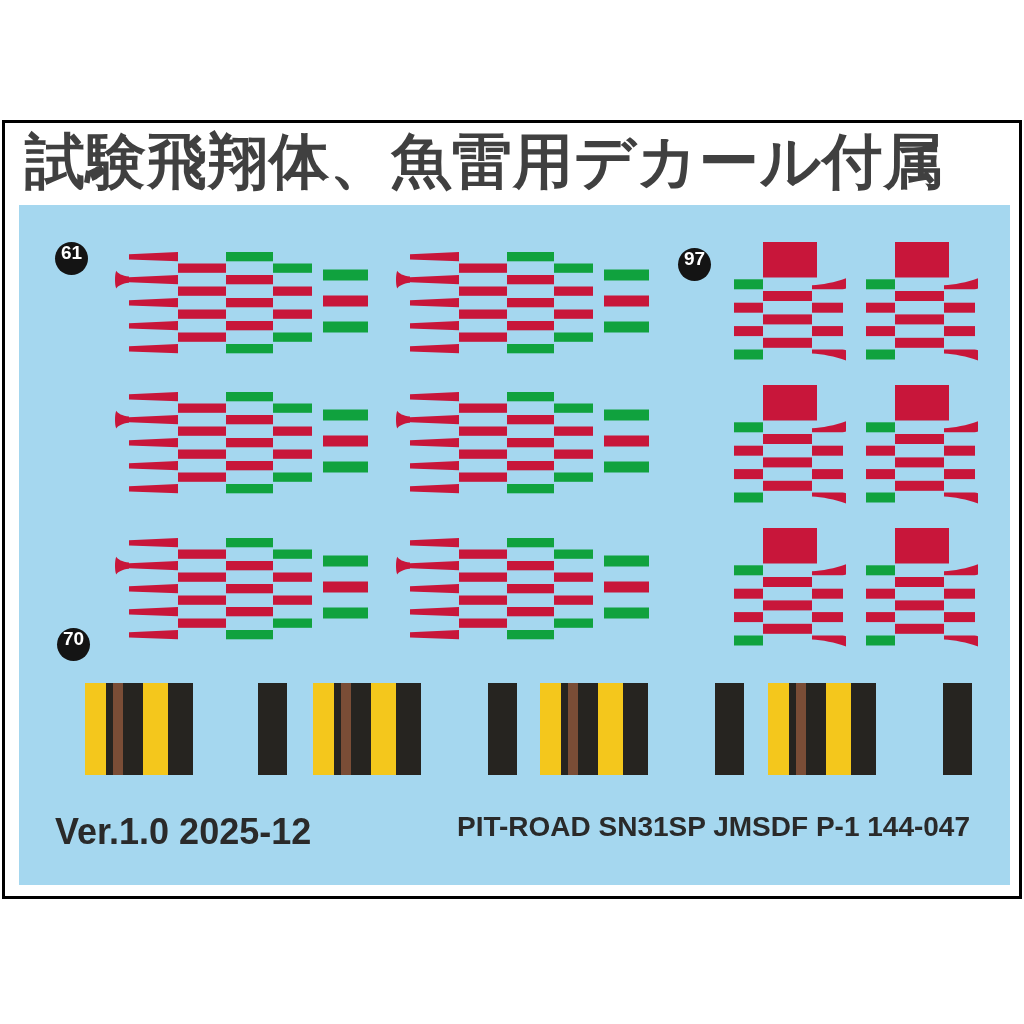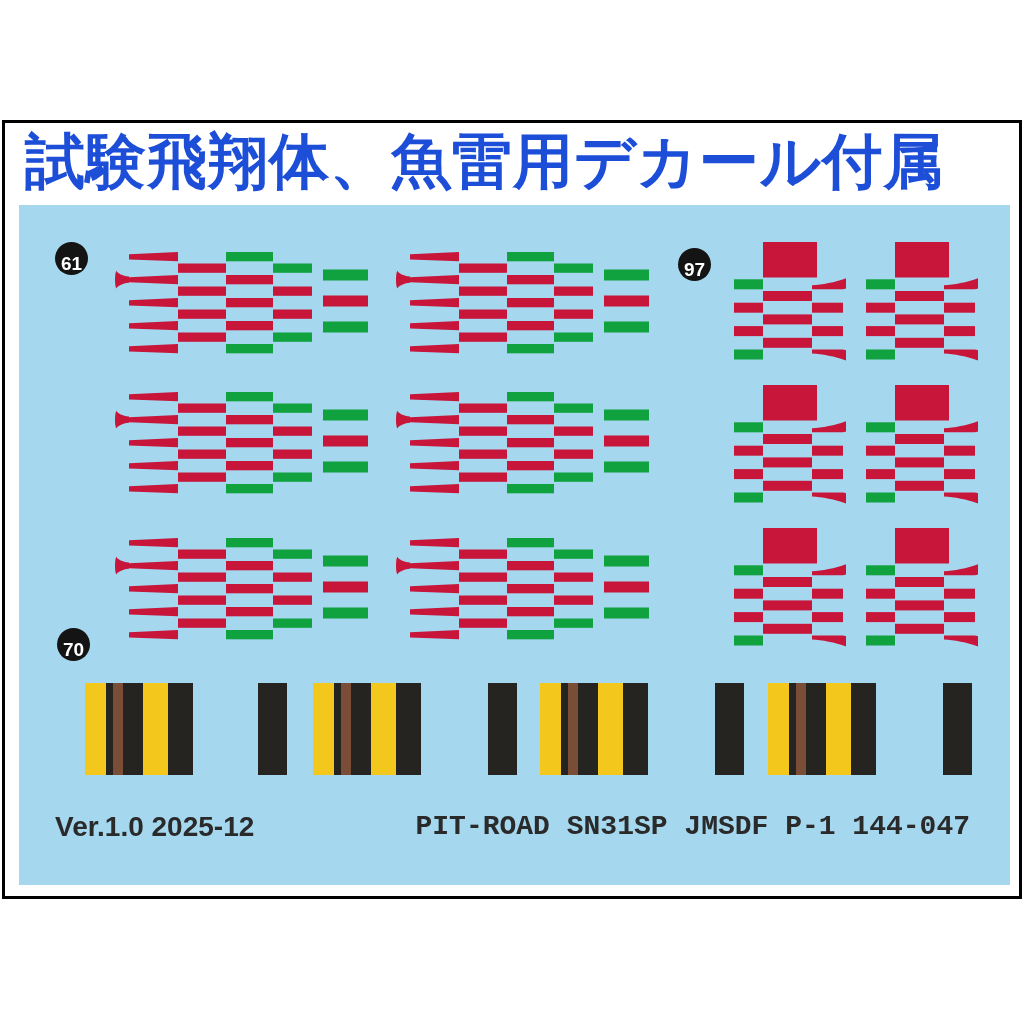--- a/index.html
+++ b/index.html
@@ -11,34 +11,34 @@
   }
   .canvas{position:absolute;left:0;top:0;width:1024px;height:1024px;}
   
   .frame{
     position:absolute;left:2px;top:120px;width:1020px;height:779px;
     box-sizing:border-box;border:3px solid var(--frame-border,#000);
     background:#fff;
   }
   .title{
     position:absolute;left:20px;top:8px;margin:0;
-    font-size:60px;line-height:62px;font-weight:bold;color:#1d4ed8;
+    font-size:60px;line-height:62px;font-weight:bold;color:#404040;
     letter-spacing:1px;white-space:nowrap;
     font-family:"Liberation Sans",sans-serif;
   }
   
   .sheet{
     position:absolute;left:14px;top:82px;width:991px;height:680px;
     background:var(--sheet-blue,#a5d7ef);
   }
   
   .marker{
     position:absolute;width:33px;height:33px;border-radius:50%;
     background:var(--marker-black,#141414);color:#fff;
-    display:flex;align-items:flex-end;justify-content:center;
+    display:flex;align-items:flex-start;justify-content:center;
     font-size:19px;font-weight:bold;
   }
   .pat{position:absolute;display:block;}
   .cr{fill:var(--decal-red,#c8163a);}
   .cg{fill:var(--decal-green,#10a23e);}
   
   .band-group{
     position:absolute;top:478px;width:108px;height:92px;display:flex;
   }
   .bg-y{width:21px;height:92px;background:var(--band-yellow,#f4c71c);}
@@ -46,28 +46,27 @@
   .bg-brown{position:absolute;left:7px;top:0;width:10px;height:92px;background:var(--band-brown,#7a4d36);}
   .bg-y2{width:25px;height:92px;background:var(--band-yellow,#f4c71c);}
   .bg-k2{width:25px;height:92px;background:var(--band-black,#262420);}
   .band-single{
     position:absolute;top:478px;width:29px;height:92px;
     background:var(--band-black,#262420);
   }
   
   .ver-text{
     position:absolute;left:36px;top:606px;
-    font-size:28px;font-weight:bold;color:var(--text-dark,#2a2a2a);
+    font-size:36px;font-weight:bold;color:var(--text-dark,#2a2a2a);
     white-space:nowrap;
   }
   .prod-text{
     position:absolute;right:40px;top:606px;
     font-size:28px;font-weight:bold;color:var(--text-dark,#2a2a2a);
     white-space:nowrap;
-    font-family:Liberation Mono, monospace;
   }
 </style>
 </head>
 <body>
 
 <svg width="0" height="0" style="position:absolute" aria-hidden="true">
   <defs>
 
     <symbol id="p61" viewBox="0 0 253 103">
 

